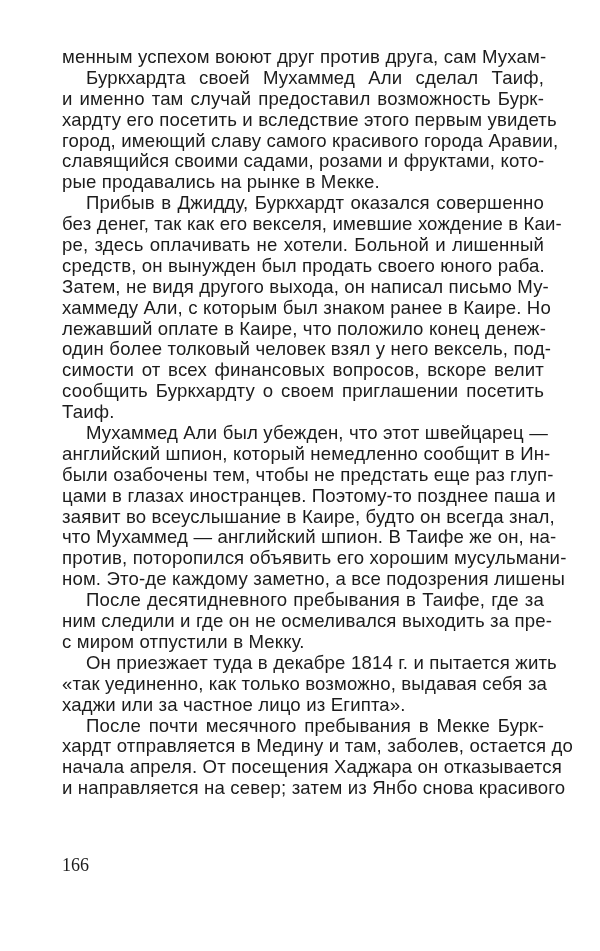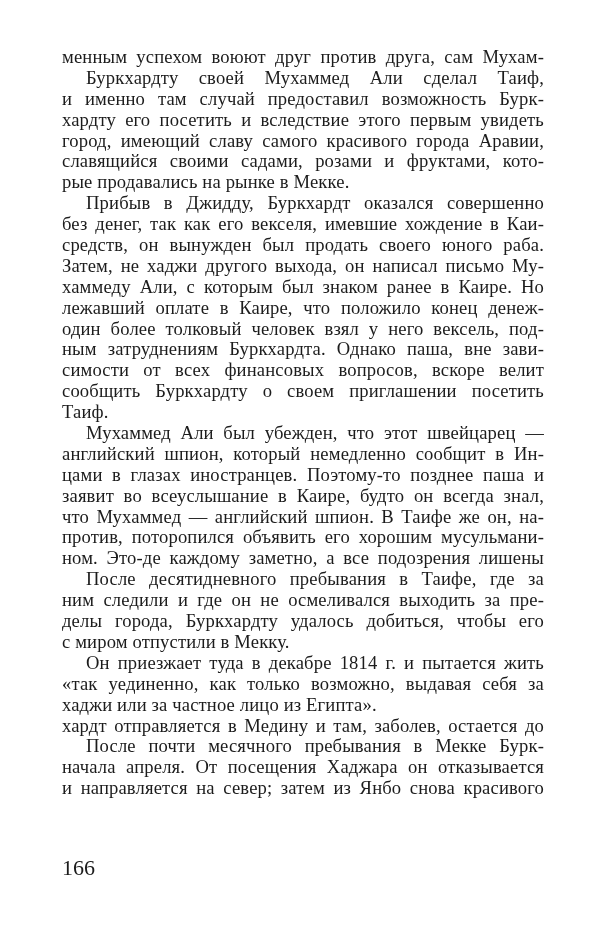--- a/index.html
+++ b/index.html
@@ -1,82 +1,82 @@
 <!DOCTYPE html>
 <html><head>
 <meta charset="utf-8">
 <style>
   html, body { margin: 0; padding: 0; background: #ffffff; }
   body { width: 600px; height: 951px; position: relative; overflow: hidden; }
   .page {
     position: absolute; left: 62px; top: 47px; width: 482px;
-    font-family: Liberation Serif, serif;
+    font-family: Liberation Sans, sans-serif;
     font-size: 18.6px; line-height: 20.9px; color: #1c1c1c;
     letter-spacing: 0.15px;
   }
   .line {
     display: block; white-space: nowrap; height: 20.9px;
     text-align: justify; text-align-last: justify;
   }
   .line.last { text-align-last: left; }
   .line.indent { padding-left: 24px; }
   .pagenum {
     position: absolute; left: 62px; top: 855px;
     font-family: "Liberation Serif", "DejaVu Serif", serif;
-    font-size: 22px; color: #1c1c1c;
+    font-size: 18px; color: #1c1c1c;
   }
 </style>
 </head>
 <body>
 
 <div class="page" id="page-body">
     <div>
       <span class="line">менным успехом воюют друг против друга, сам Мухам-</span>
     </div>
     <div>
-      <span class="line indent">Буркхардту своей Мухаммед Али сделал Таиф,</span>
+      <span class="line indent">Буркхардта своей Мухаммед Али сделал Таиф,</span>
       <span class="line">и именно там случай предоставил возможность Бурк-</span>
       <span class="line">хардту его посетить и вследствие этого первым увидеть</span>
       <span class="line">город, имеющий славу самого красивого города Аравии,</span>
       <span class="line">славящийся своими садами, розами и фруктами, кото-</span>
       <span class="line last">рые продавались на рынке в Мекке.</span>
     </div>
     <div>
       <span class="line indent">Прибыв в Джидду, Буркхардт оказался совершенно</span>
       <span class="line">без денег, так как его векселя, имевшие хождение в Каи-</span>
+      <span class="line">ре, здесь оплачивать не хотели. Больной и лишенный</span>
       <span class="line">средств, он вынужден был продать своего юного раба.</span>
-      <span class="line">Затем, не хаджи другого выхода, он написал письмо Му-</span>
+      <span class="line">Затем, не видя другого выхода, он написал письмо Му-</span>
       <span class="line">хаммеду Али, с которым был знаком ранее в Каире. Но</span>
       <span class="line">лежавший оплате в Каире, что положило конец денеж-</span>
       <span class="line">один более толковый человек взял у него вексель, под-</span>
-      <span class="line">ным затруднениям Буркхардта. Однако паша, вне зави-</span>
       <span class="line">симости от всех финансовых вопросов, вскоре велит</span>
       <span class="line">сообщить Буркхардту о своем приглашении посетить</span>
       <span class="line last">Таиф.</span>
     </div>
     <div>
       <span class="line indent">Мухаммед Али был убежден, что этот швейцарец —</span>
       <span class="line">английский шпион, который немедленно сообщит в Ин-</span>
+      <span class="line">были озабочены тем, чтобы не предстать еще раз глуп-</span>
       <span class="line">цами в глазах иностранцев. Поэтому-то позднее паша и</span>
       <span class="line">заявит во всеуслышание в Каире, будто он всегда знал,</span>
       <span class="line">что Мухаммед — английский шпион. В Таифе же он, на-</span>
       <span class="line">против, поторопился объявить его хорошим мусульмани-</span>
       <span class="line">ном. Это-де каждому заметно, а все подозрения лишены</span>
     </div>
     <div>
       <span class="line indent">После десятидневного пребывания в Таифе, где за</span>
       <span class="line">ним следили и где он не осмеливался выходить за пре-</span>
-      <span class="line">делы города, Буркхардту удалось добиться, чтобы его</span>
       <span class="line last">с миром отпустили в Мекку.</span>
     </div>
     <div>
       <span class="line indent">Он приезжает туда в декабре 1814 г. и пытается жить</span>
       <span class="line">«так уединенно, как только возможно, выдавая себя за</span>
       <span class="line last">хаджи или за частное лицо из Египта».</span>
     </div>
     <div>
+      <span class="line indent">После почти месячного пребывания в Мекке Бурк-</span>
       <span class="line">хардт отправляется в Медину и там, заболев, остается до</span>
-      <span class="line indent">После почти месячного пребывания в Мекке Бурк-</span>
       <span class="line">начала апреля. От посещения Хаджара он отказывается</span>
       <span class="line">и направляется на север; затем из Янбо снова красивого</span>
     </div>
   </div>
 <div class="pagenum">166</div>
 
 </body></html>

